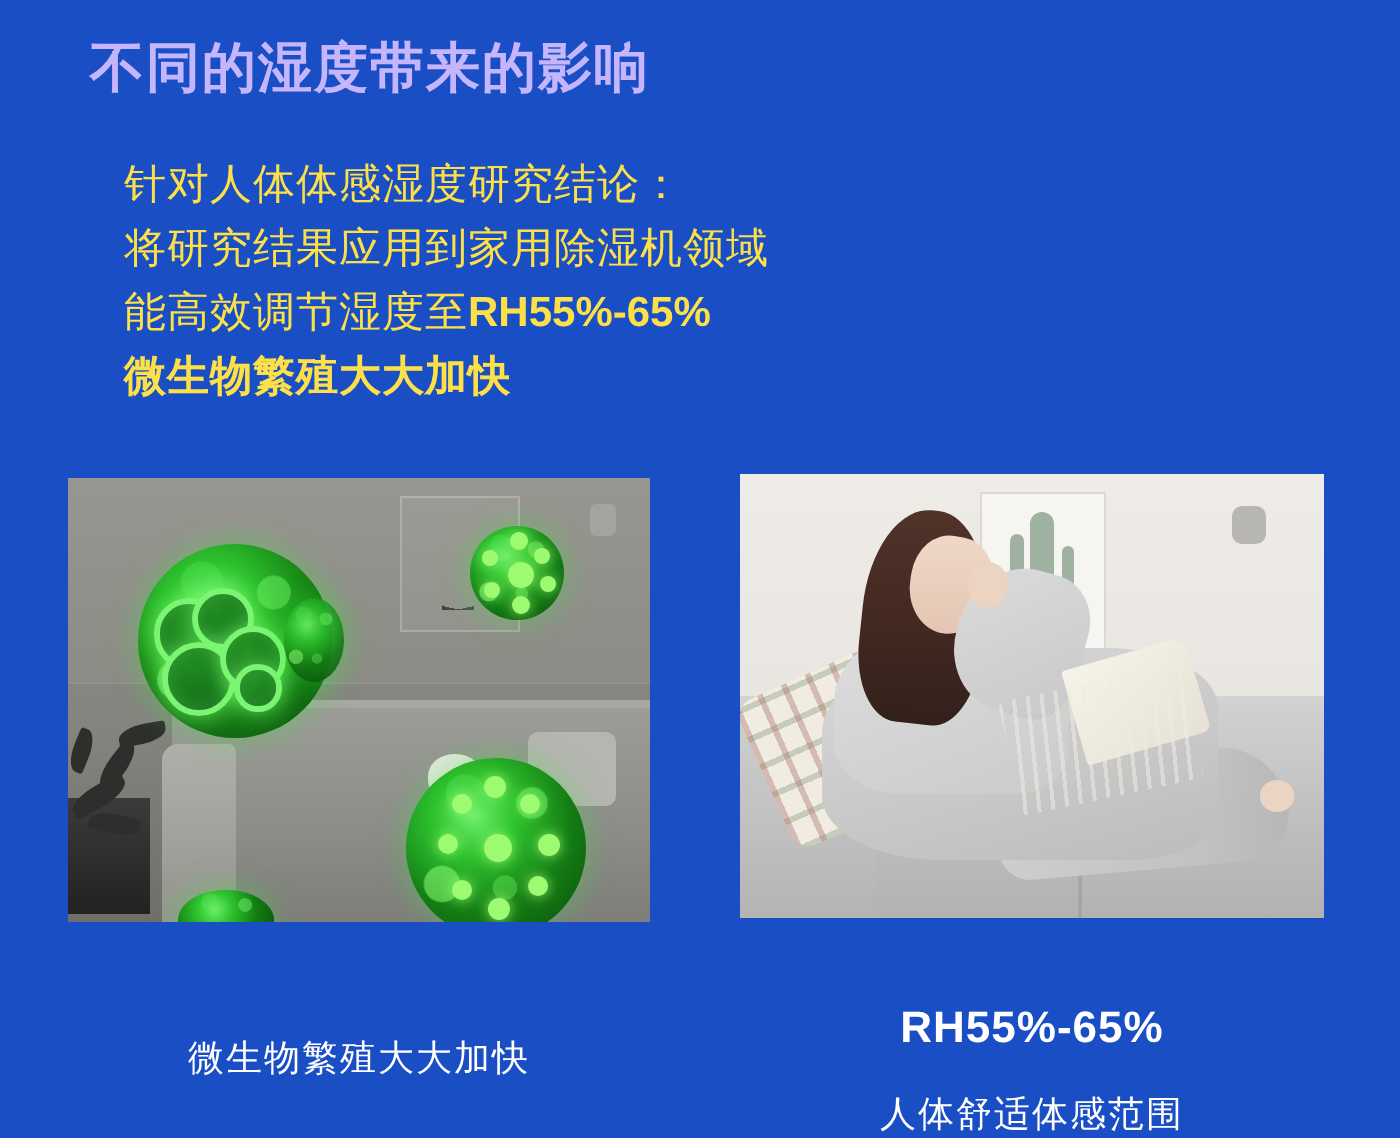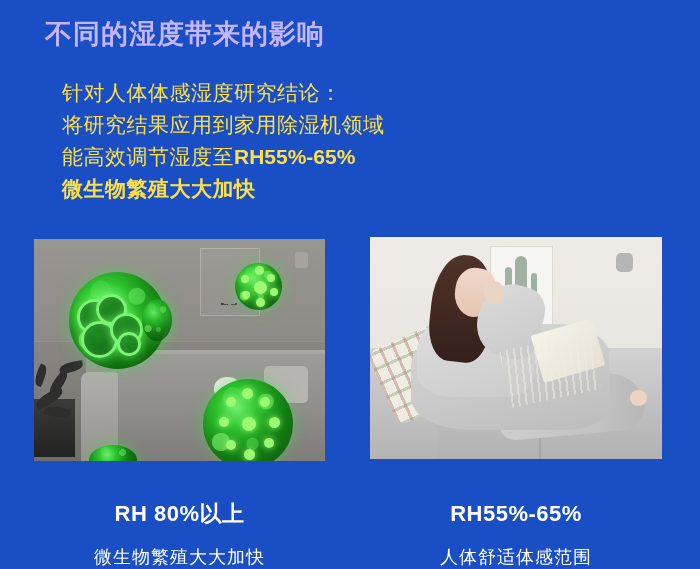--- a/index.html
+++ b/index.html
@@ -372,21 +372,20 @@
       <div class="br-face"></div>
       <div class="br-arm-up"></div>
       <div class="br-hand"></div>
       <div class="br-page"></div>
       <div class="br-book"></div>
       <div class="br-foot"></div>
     </div>
   </div>
 
   <div class="caption" id="caption-left">
-    <span class="big">RH 80%以上</span>
     <span class="sub">微生物繁殖大大加快</span>
   </div>
 
   <div class="caption" id="caption-right">
     <span class="big">RH55%-65%</span>
     <span class="sub">人体舒适体感范围</span>
   </div>
 
 </div>
 

